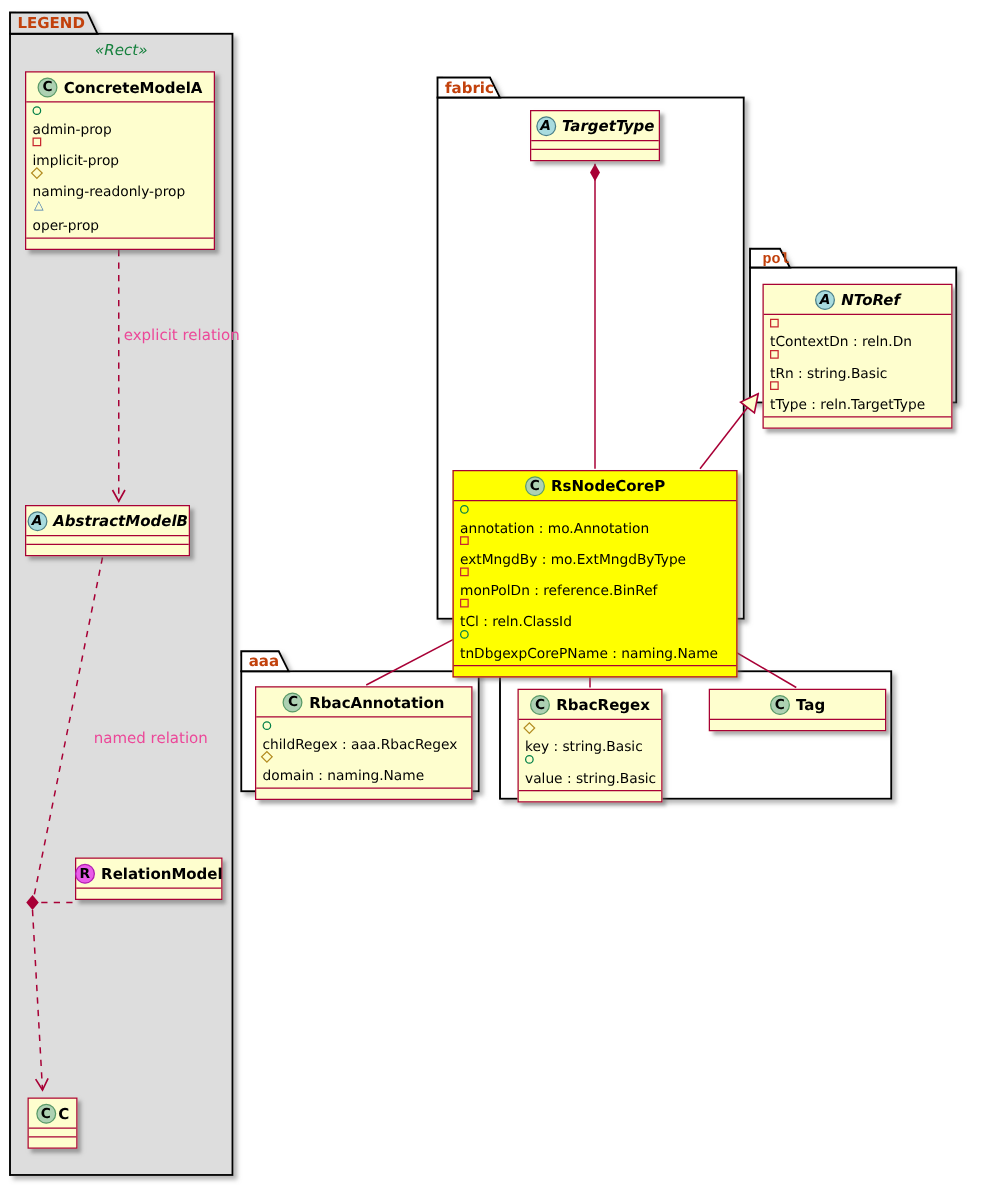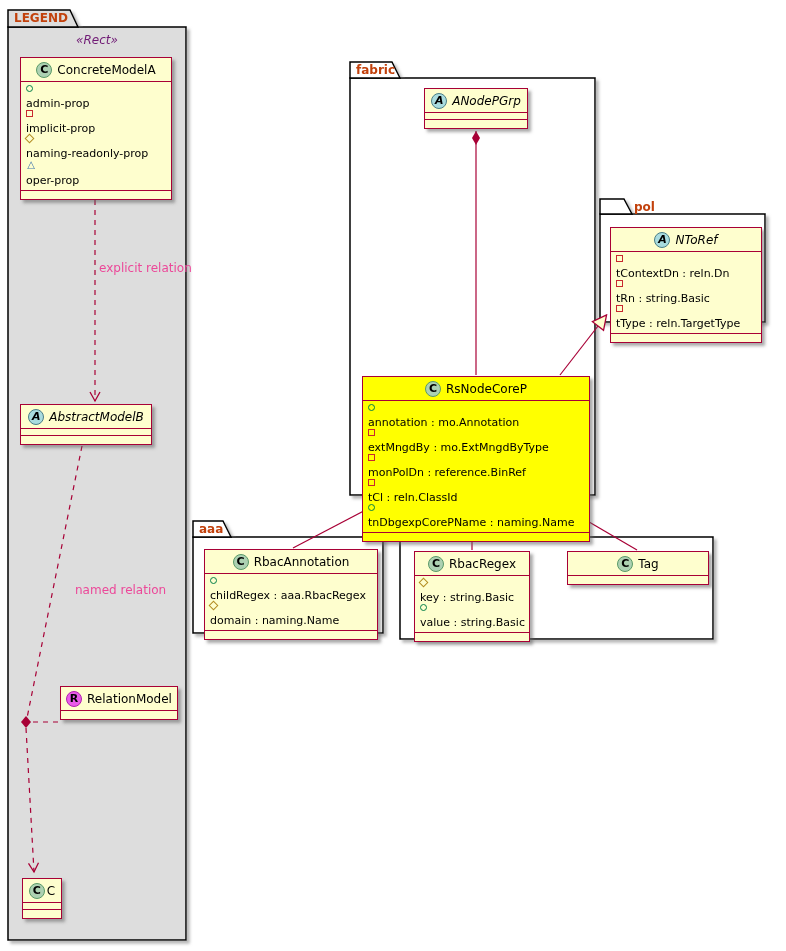--- a/index.html
+++ b/index.html
@@ -1,33 +1,33 @@
 <!DOCTYPE html>
 <html><head>
 <meta charset="utf-8">
 <style>
   * { margin:0; padding:0; box-sizing:border-box; }
   html,body { background:#ffffff; font-family:"DejaVu Sans", sans-serif; }
   .canvas { position:relative; width:786px; height:951px; background:#ffffff; overflow:hidden; }
   svg.underlay { position:absolute; left:0; top:0; }
 
   .pkg-label { position:absolute; font-weight:bold; font-size:12px; color:#c2410c; white-space:nowrap; }
-  .stereotype-label { position:absolute; font-style:italic; font-size:12px; color:#701a75; text-align:center; }
+  .stereotype-label { position:absolute; font-style:italic; font-size:12px; color:#15803d; text-align:center; }
   .rel-label { position:absolute; font-size:12px; color:#ec4899; white-space:nowrap; }
 
   .uml-class {
     position:absolute; background:#FEFECE; border:1.5px solid #A80036;
     box-shadow:3px 3px 3px rgba(100,100,100,0.55); font-size:11px; color:#000;
   }
   .uml-class.highlight { background:#FFFF00; }
   .cls-header {
     display:flex; align-items:center; justify-content:center; gap:5px;
     padding:3px 6px; border-bottom:1px solid #A80036; min-height:24px;
   }
-  .cls-name { font-weight:normal; font-size:12px; white-space:nowrap; }
+  .cls-name { font-weight:bold; font-size:12px; white-space:nowrap; }
   .abstract .cls-name { font-style:italic; }
   .spot {
     width:16px; height:16px; border-radius:50%; flex:0 0 auto;
     display:flex; align-items:center; justify-content:center;
     font-size:11px; font-weight:bold; font-style:normal;
   }
   .spot-C { background:#ADD1B2; border:1px solid #5A9A68; }
   .spot-A { background:#A9DCDF; border:1px solid #4A7E87; font-style:italic; }
   .spot-R { background:#E95CE9; border:1px solid #B11FB1; }
 
@@ -100,21 +100,21 @@
 
     <line x1="560" y1="375" x2="598" y2="326" stroke="#A80036" stroke-width="1.2" marker-end="url(#mTriangle)"></line>
 
     <line x1="421" y1="481" x2="293" y2="548" stroke="#A80036" stroke-width="1.2" marker-start="url(#mDiamond)"></line>
     <line x1="472" y1="481" x2="472" y2="550" stroke="#A80036" stroke-width="1.2" marker-start="url(#mDiamond)"></line>
     <line x1="519" y1="481" x2="637" y2="550" stroke="#A80036" stroke-width="1.2" marker-start="url(#mDiamond)"></line>
   </svg>
 
   <div class="pkg-label" style="left:14px; top:11px;">LEGEND</div>
   <div class="pkg-label" style="left:356px; top:63px;">fabric</div>
-  <div class="pkg-label" style="left:634px; top:200px;">pol</div>
+  <div class="pkg-label" style="left:610px; top:200px;font-family:Liberation Mono, monospace;">pol</div>
   <div class="pkg-label" style="left:199px; top:522px;">aaa</div>
   <div class="pkg-label" style="left:406px; top:522px;">tag</div>
 
   <div class="stereotype-label" style="left:8px; top:33px; width:178px;">«Rect»</div>
 
   <div class="rel-label" style="left:99px; top:261px;">explicit relation</div>
   <div class="rel-label" style="left:64px; top:583px;margin-left:11px;">named relation</div>
 
   <div class="uml-class" style="left:20px; top:57px; width:152px;">
     <div class="cls-header">
@@ -164,21 +164,21 @@
       <span class="spot spot-C">C</span>
       <span class="cls-name">C</span>
     </div>
     <div class="cls-attrs"></div>
     <div class="cls-methods"></div>
   </div>
 
   <div class="uml-class abstract" style="left:424px; top:88px; width:104px;">
     <div class="cls-header">
       <span class="spot spot-A">A</span>
-      <span class="cls-name">ANodePGrp</span>
+      <span class="cls-name">TargetType</span>
     </div>
     <div class="cls-attrs"></div>
     <div class="cls-methods"></div>
   </div>
 
   <div class="uml-class highlight" style="left:362px; top:376px; width:228px;">
     <div class="cls-header">
       <span class="spot spot-C">C</span>
       <span class="cls-name">RsNodeCoreP</span>
     </div>

